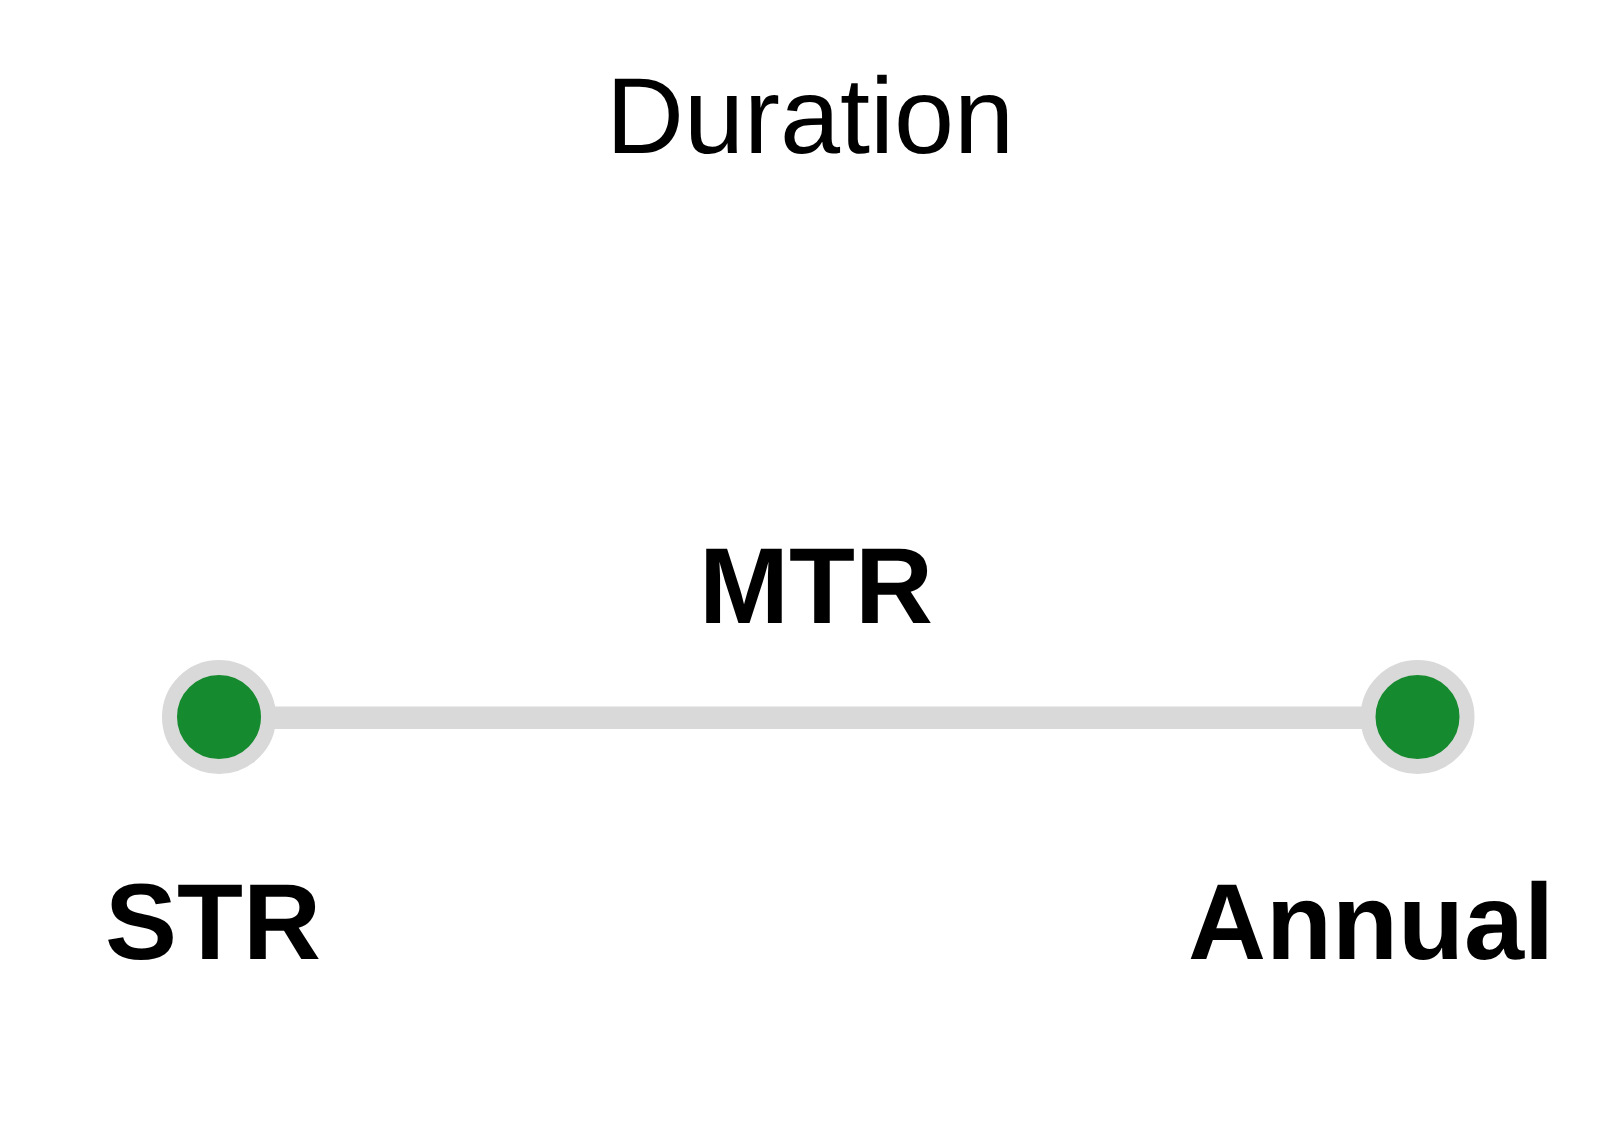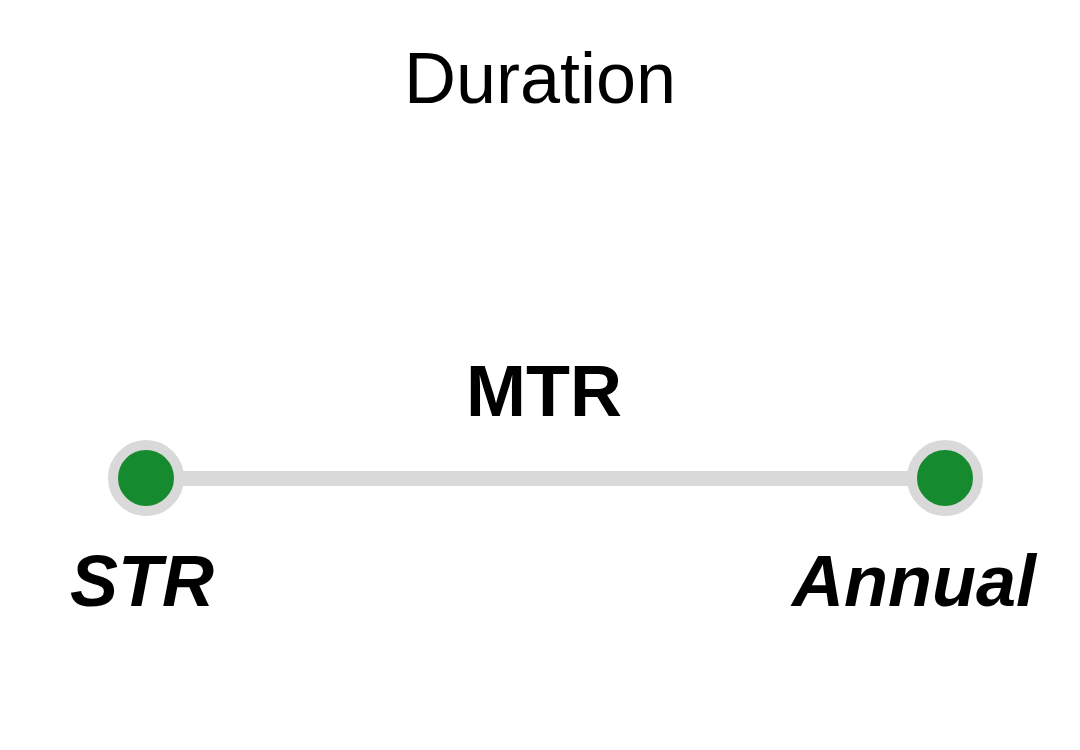--- a/index.html
+++ b/index.html
@@ -57,25 +57,24 @@
     box-sizing: content-box;
     border: 10px solid #d9d9d9;
     border-radius: 50%;
     background: #168a2e;
     cursor: pointer;
   }
   .handle.left  { left: 108px; }
   .handle.right { left: 907px; }
   .end-label {
     position: absolute;
-    top: 540px;
+    top: 574px;
     font-size: 72px;
     font-weight: 700;
     line-height: 1.15;
-    font-style: italic;
   }
   .end-label.left  { left: 70px; }
   .end-label.right { right: 44px; text-align: right; }
 </style>
 </head>
 <body>
 
 <div class="page">
 
   <div class="title">Duration</div>

